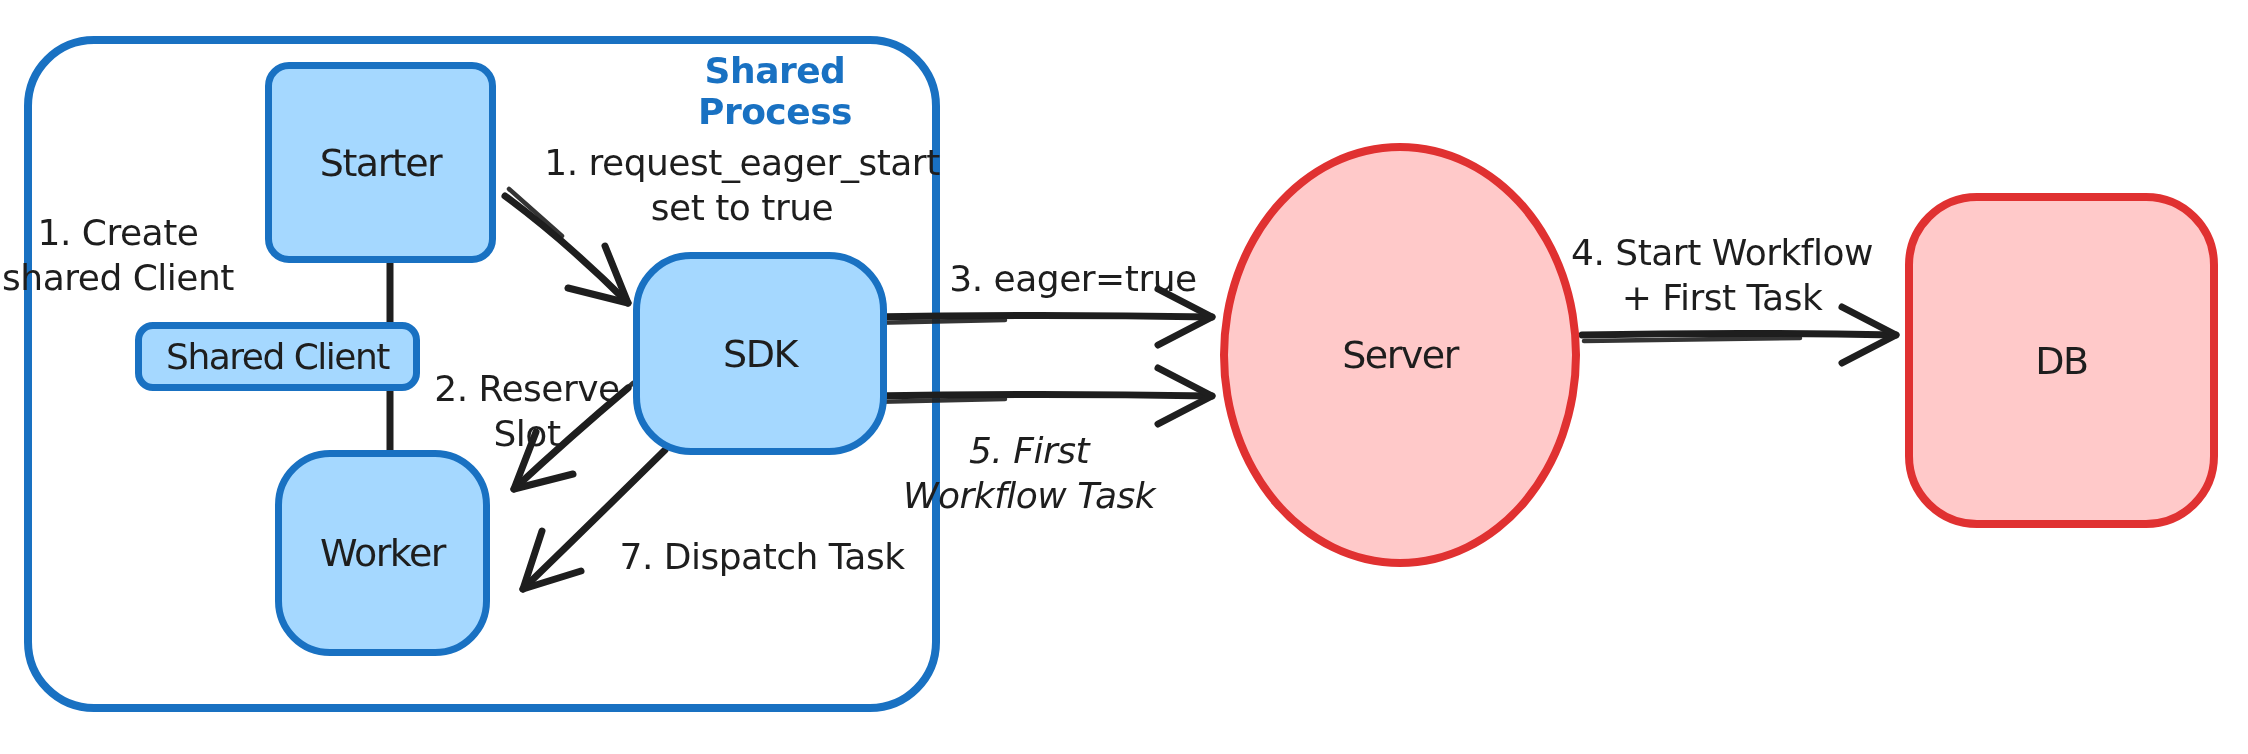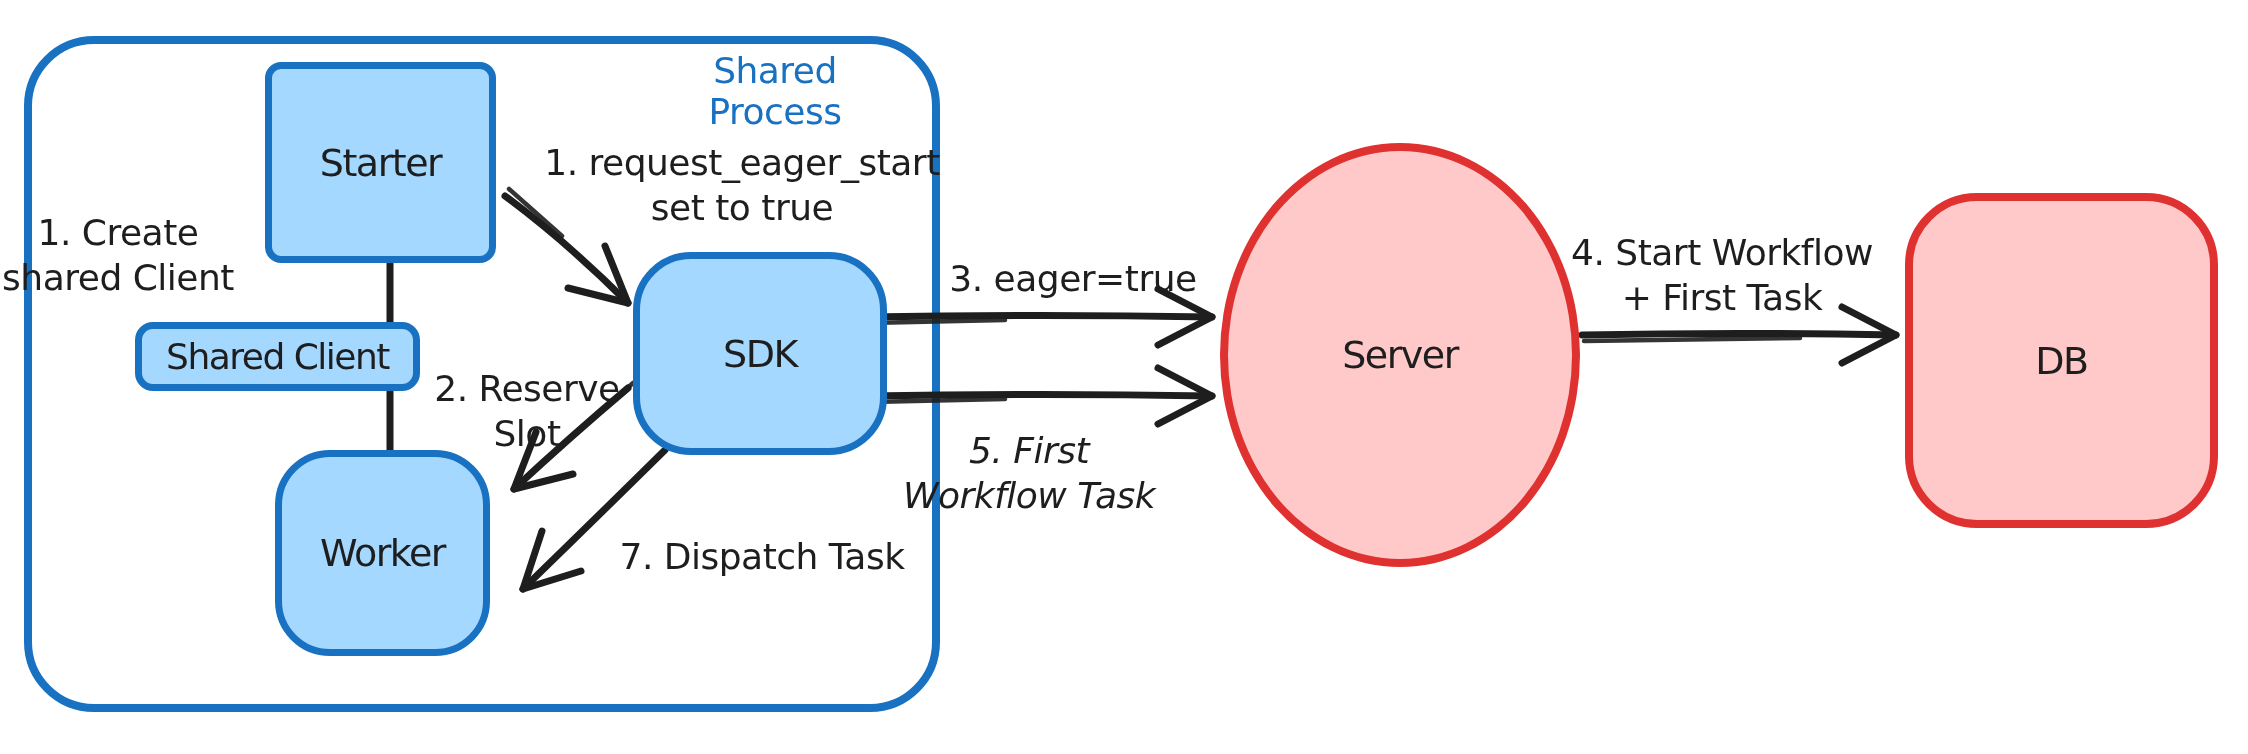--- a/index.html
+++ b/index.html
@@ -37,21 +37,21 @@
   
   .node{
     position:absolute;z-index:2;
     display:flex;align-items:center;justify-content:center;
     box-sizing:border-box;
     font-size:38px;letter-spacing:-1.5px;
     text-align:center;
   }
   .node.blue{background:var(--blue-fill);border:7px solid var(--blue-stroke);}
   .node.red{background:var(--red-fill);border:8px solid var(--red-stroke);}
-  .node-starter{left:265px;top:62px;width:231px;height:201px;border-radius:16px;}
+  .node-starter{left:265px;top:62px;width:231px;height:201px;border-radius:24px;}
   .node-shared-client{left:135px;top:322px;width:285px;height:69px;border-radius:18px;font-size:36px;}
   .node-worker{left:275px;top:450px;width:215px;height:206px;border-radius:55px;}
   .node-sdk{left:633px;top:252px;width:254px;height:203px;border-radius:58px;}
   .node-server{left:1220px;top:143px;width:360px;height:424px;border-radius:50%;}
   .node-db{left:1905px;top:193px;width:313px;height:335px;border-radius:72px;}
   
   .lbl{
     position:absolute;z-index:2;
     transform:translateX(-50%);
     text-align:center;
@@ -65,21 +65,21 @@
   .lbl-eager-true{left:1073px;top:256px;}
   .lbl-start-workflow{left:1722px;top:230px;}
   .lbl-first-wft{left:1029px;top:428px;font-style:italic;}
   .lbl-dispatch{left:762px;top:534px;}
   .title{
     position:absolute;z-index:2;
     left:645px;top:50px;width:260px;
     text-align:center;
     font-size:36px;letter-spacing:-0.5px;
     color:var(--blue-stroke);
-    font-weight:normal;
+    font-weight:bold;
   }
 </style>
 </head>
 <body>
 
 <div class="stage">
 
   <div class="process-box"></div>
 
   <svg class="wires" width="2248" height="754" viewBox="0 0 2248 754">

